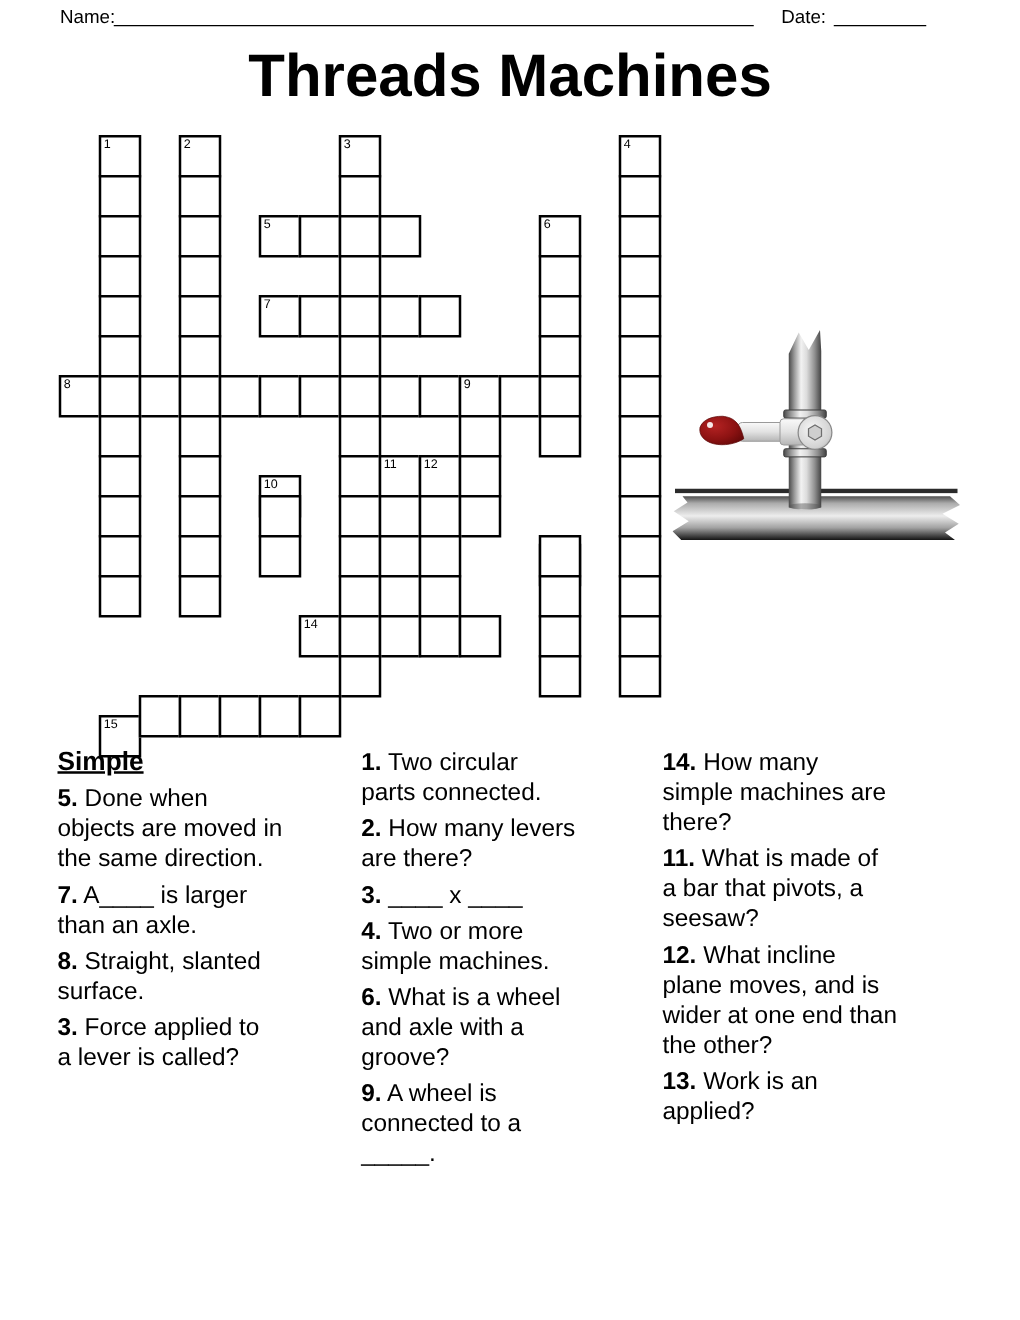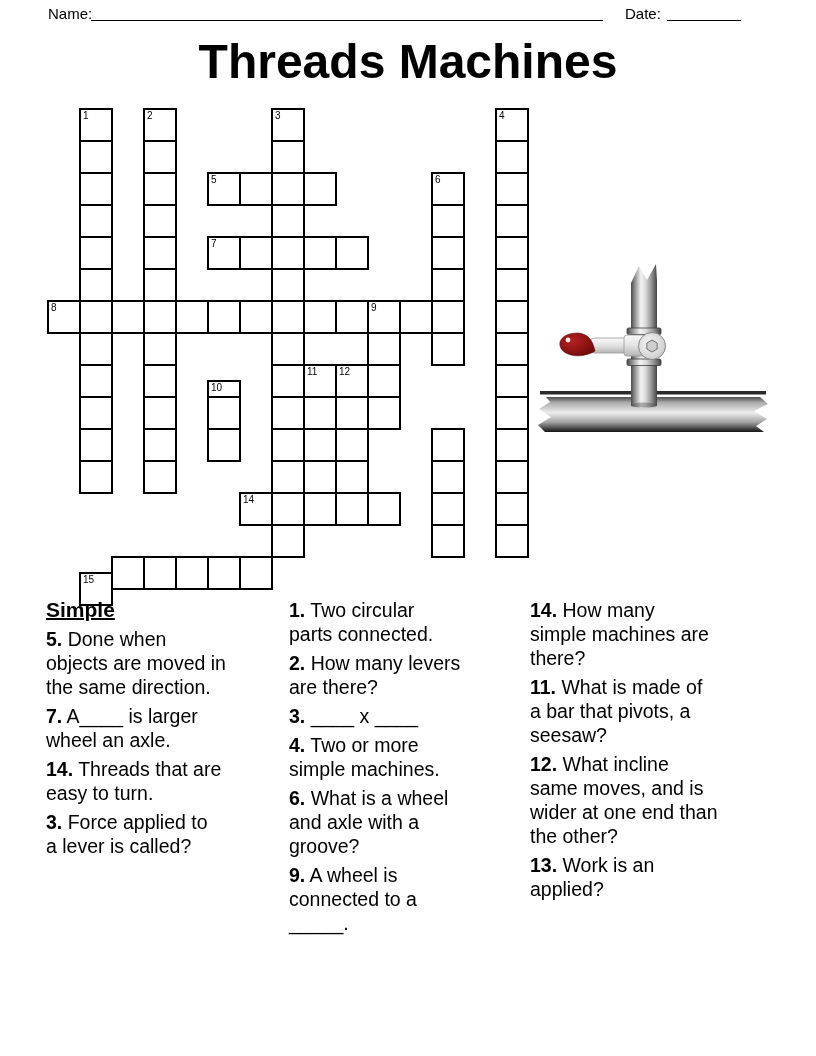--- a/index.html
+++ b/index.html
@@ -230,23 +230,23 @@
     <polygon points="119.2,91 119.2,97 114,100 108.8,97 108.8,91 114,88" fill="#cfcfcf" stroke="#6e6e6e" stroke-width="1"></polygon>
   </svg>
 
   <div class="clue-col col-across">
     <h2 class="clue-header">Simple</h2>
     <div id="across-list">
         <p class="clue"><b class="cnum">5.</b><span class="ctext"> Done when
 objects are moved in
 the same direction.</span></p>
         <p class="clue"><b class="cnum">7.</b><span class="ctext"> A____ is larger
-wheel an axle.</span></p>
-        <p class="clue"><b class="cnum">14.</b><span class="ctext"> Threads that are
-easy to turn.</span></p>
+than an axle.</span></p>
+        <p class="clue"><b class="cnum">8.</b><span class="ctext"> Straight, slanted
+surface.</span></p>
         <p class="clue"><b class="cnum">3.</b><span class="ctext"> Force applied to
 a lever is called?</span></p>
       </div>
   </div>
 
   <div class="clue-col col-down">
     <div id="down-list">
         <p class="clue"><b class="cnum">1.</b><span class="ctext"> Two circular
 parts connected.</span></p>
         <p class="clue"><b class="cnum">2.</b><span class="ctext"> How many levers
@@ -265,21 +265,21 @@
 
   <div class="clue-col col-down2">
     <div id="down2-list">
         <p class="clue"><b class="cnum">14.</b><span class="ctext"> How many
 simple machines are
 there?</span></p>
         <p class="clue"><b class="cnum">11.</b><span class="ctext"> What is made of
 a bar that pivots, a
 seesaw?</span></p>
         <p class="clue"><b class="cnum">12.</b><span class="ctext"> What incline
-same moves, and is
+plane moves, and is
 wider at one end than
 the other?</span></p>
         <p class="clue"><b class="cnum">13.</b><span class="ctext"> Work is an
 applied?</span></p>
       </div>
   </div>
 
 </div>
 
 </body></html>

